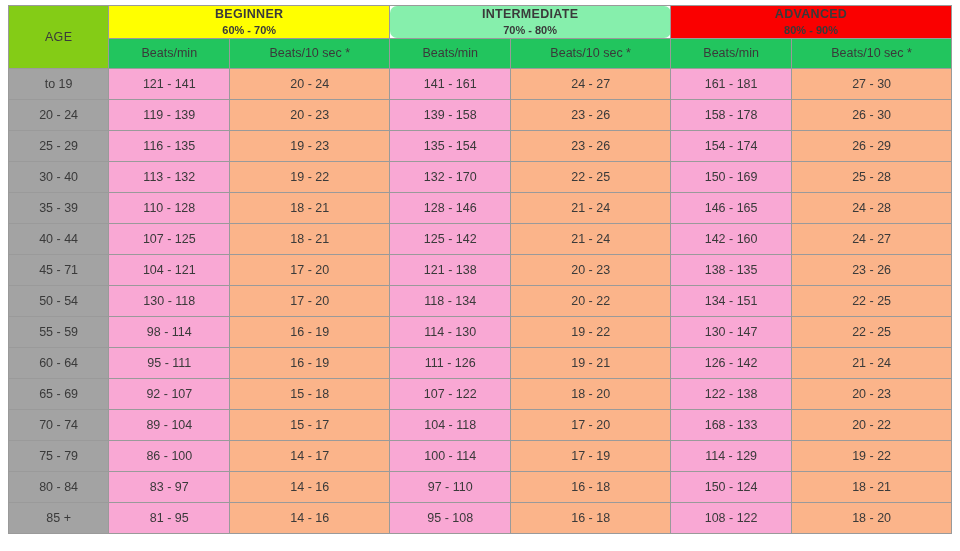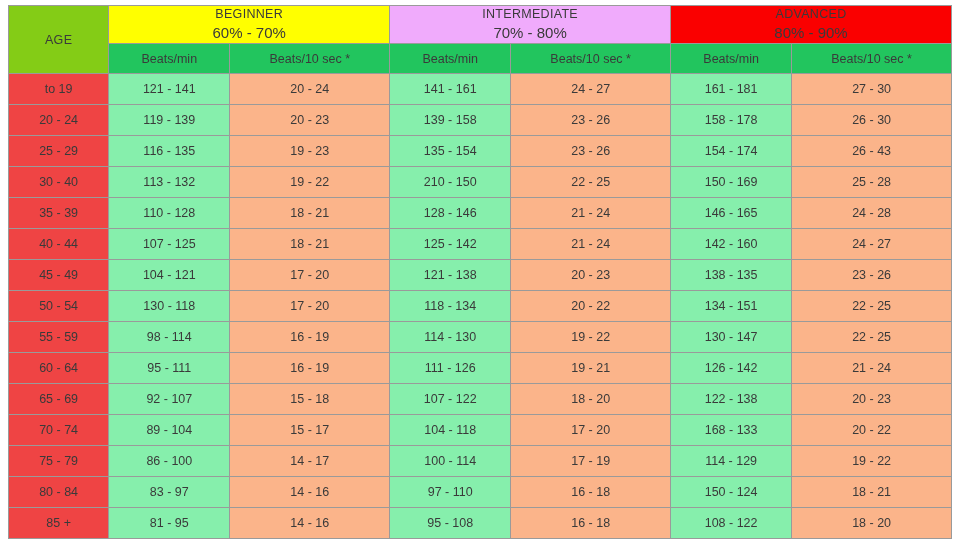--- a/index.html
+++ b/index.html
@@ -47,41 +47,41 @@
     letter-spacing: 0.3px;
     height: 46px;
   }
   .zone-head {
     height: 46px;
     font-weight: bold;
     line-height: 1.35;
     color: #1b1b1b;
     font-size: 12.5px;
   }
-  .zone-head .zname { display: block; font-size: 12.5px; font-weight: normal; letter-spacing: 0.3px;}
-  .zone-head .zpct { display: block; font-size: 15px; font-weight: normal; }
+  .zone-head .zname { display: block; font-size: 12.5px; font-weight: bold; letter-spacing: 0.3px;}
+  .zone-head .zpct { display: block; font-size: 11px; font-weight: bold; }
   .zone-beginner { background: #ffff00; }
-  .zone-intermediate { background: #f0abfc; }
+  .zone-intermediate { background: #86efac; border-radius: 7px; }
   .zone-advanced { background: #fa0000; margin-left: 37px; }
   .sub-head {
     background: #22c55e;
     color: #1b1b1b;
     font-weight: bold;
     font-size: 12px;
     height: 30px;
   }
 
   
   .age-cell {
-    background: #ef4444;
+    background: #a3a3a3;
     font-weight: bold;
     font-size: 12px;
     color: #1b1b1b;
   }
-  .bpm-cell { background: #86efac; }
+  .bpm-cell { background: #f9a8d4; }
   .b10-cell { background: #fbb48a; }
   tr.body-row td { height: 31px; }
 </style>
 </head>
 <body>
 
 <div id="page">
   <table class="hr-table">
     <colgroup>
       <col class="c-age">
@@ -136,27 +136,27 @@
           <td class="bpm-cell">158 - 178</td>
           <td class="b10-cell">26 - 30</td>
         </tr>
         <tr class="body-row">
           <td class="age-cell">25 - 29</td>
           <td class="bpm-cell">116 - 135</td>
           <td class="b10-cell">19 - 23</td>
           <td class="bpm-cell">135 - 154</td>
           <td class="b10-cell">23 - 26</td>
           <td class="bpm-cell">154 - 174</td>
-          <td class="b10-cell">26 - 43</td>
+          <td class="b10-cell">26 - 29</td>
         </tr>
         <tr class="body-row">
           <td class="age-cell">30 - 40</td>
           <td class="bpm-cell">113 - 132</td>
           <td class="b10-cell">19 - 22</td>
-          <td class="bpm-cell">210 - 150</td>
+          <td class="bpm-cell">132 - 170</td>
           <td class="b10-cell">22 - 25</td>
           <td class="bpm-cell">150 - 169</td>
           <td class="b10-cell">25 - 28</td>
         </tr>
         <tr class="body-row">
           <td class="age-cell">35 - 39</td>
           <td class="bpm-cell">110 - 128</td>
           <td class="b10-cell">18 - 21</td>
           <td class="bpm-cell">128 - 146</td>
           <td class="b10-cell">21 - 24</td>
@@ -166,21 +166,21 @@
         <tr class="body-row">
           <td class="age-cell">40 - 44</td>
           <td class="bpm-cell">107 - 125</td>
           <td class="b10-cell">18 - 21</td>
           <td class="bpm-cell">125 - 142</td>
           <td class="b10-cell">21 - 24</td>
           <td class="bpm-cell">142 - 160</td>
           <td class="b10-cell">24 - 27</td>
         </tr>
         <tr class="body-row">
-          <td class="age-cell">45 - 49</td>
+          <td class="age-cell">45 - 71</td>
           <td class="bpm-cell">104 - 121</td>
           <td class="b10-cell">17 - 20</td>
           <td class="bpm-cell">121 - 138</td>
           <td class="b10-cell">20 - 23</td>
           <td class="bpm-cell">138 - 135</td>
           <td class="b10-cell">23 - 26</td>
         </tr>
         <tr class="body-row">
           <td class="age-cell">50 - 54</td>
           <td class="bpm-cell">130 - 118</td>

